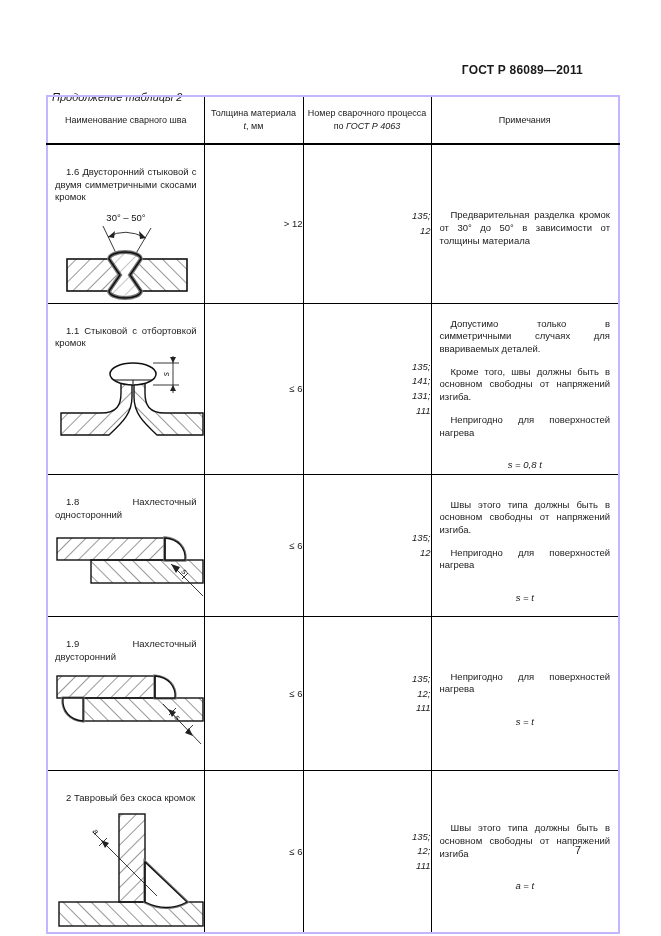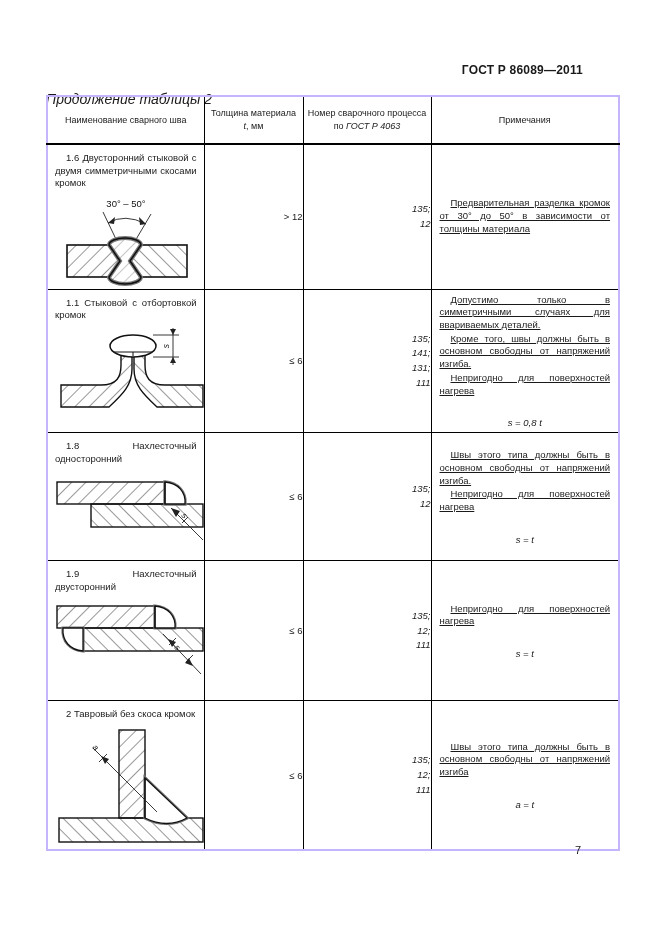--- a/index.html
+++ b/index.html
@@ -6,47 +6,47 @@
   body {
     width:661px; height:936px; background:#ffffff; position:relative;
     font-family:"Liberation Sans", sans-serif; color:#1a1a1a;
     overflow:hidden;
   }
   .doc-number {
     position:absolute; top:63px; right:78px;
     font-size:12px; font-weight:bold; letter-spacing:0.2px;
   }
   .table-caption {
-    position:absolute; top:91px; left:46px;
-    font-size:14px; font-style:italic;
+    position:absolute; top:91px; left:52px;
+    font-size:11px; font-style:italic;
   }
   table.weld-table {
     position:absolute; top:95px; left:46px; width:572px;
     border-collapse:collapse; table-layout:fixed;
     border:2px solid #c4b5fd;
   }
   .weld-table col.c1 { width:157px; }
   .weld-table col.c2 { width:99px; }
   .weld-table col.c3 { width:128px; }
   .weld-table col.c4 { width:188px; }
   .weld-table th, .weld-table td { border:1px solid #000; }
   .weld-table thead th {
     height:42px; font-weight:normal; font-size:9px; line-height:1.4;
     text-align:center; vertical-align:middle; padding:2px 3px;
     border-bottom:2px solid #000;
   }
   .it { font-style:italic; }
   td { font-size:9.5px; vertical-align:middle; padding:0; }
-  td.name-cell { vertical-align:top; padding:7px 7px 2px 7px; }
+  td.name-cell { vertical-align:top; padding:21px 7px 2px 7px; }
   td.name-cell p { margin:0; text-indent:11px; text-align:justify; line-height:1.32; }
   .diagram { display:block; margin:5px auto 0 auto; }
   td.thickness-cell { text-align:right; }
   td.process-cell { text-align:right; white-space:pre-line; line-height:1.55;font-style:italic; }
   td.notes-cell { padding:4px 8px; }
-  td.notes-cell p { margin:0 0 1px 0; text-indent:11px; text-align:justify; line-height:1.34;text-decoration:underline; }
+  td.notes-cell p { margin:10px 0 1px 0; text-indent:11px; text-align:justify; line-height:1.34; }
   .formula { text-align:center; font-style:italic; margin-top:20px; }
   tr.r0 { height:141px; } tr.r1 { height:124px; } tr.r2 { height:127px; }
   tr.r3 { height:139px; } tr.r4 { height:149px; }
   .page-number { position:absolute; top:844px; right:80px; font-size:11px; }
   svg text { font-family:"Liberation Sans", sans-serif; }
 </style>
 </head>
 <body>
 
 <div class="doc-number">ГОСТ Р 86089—2011</div>

